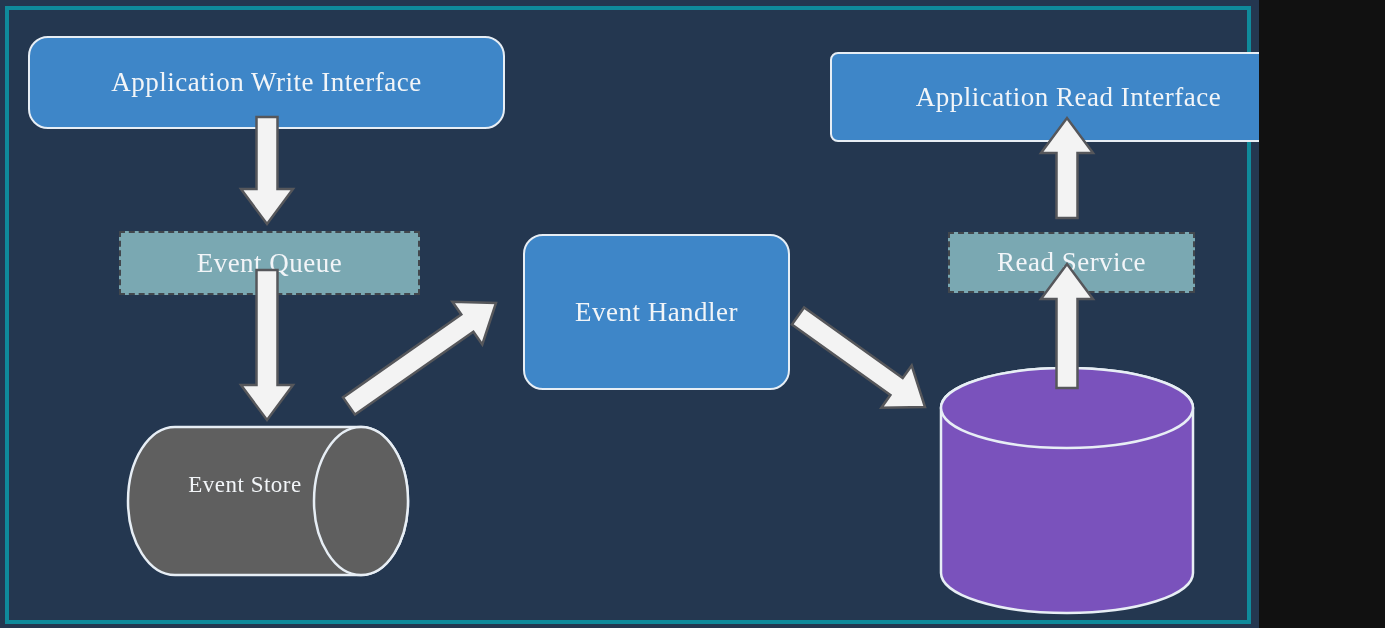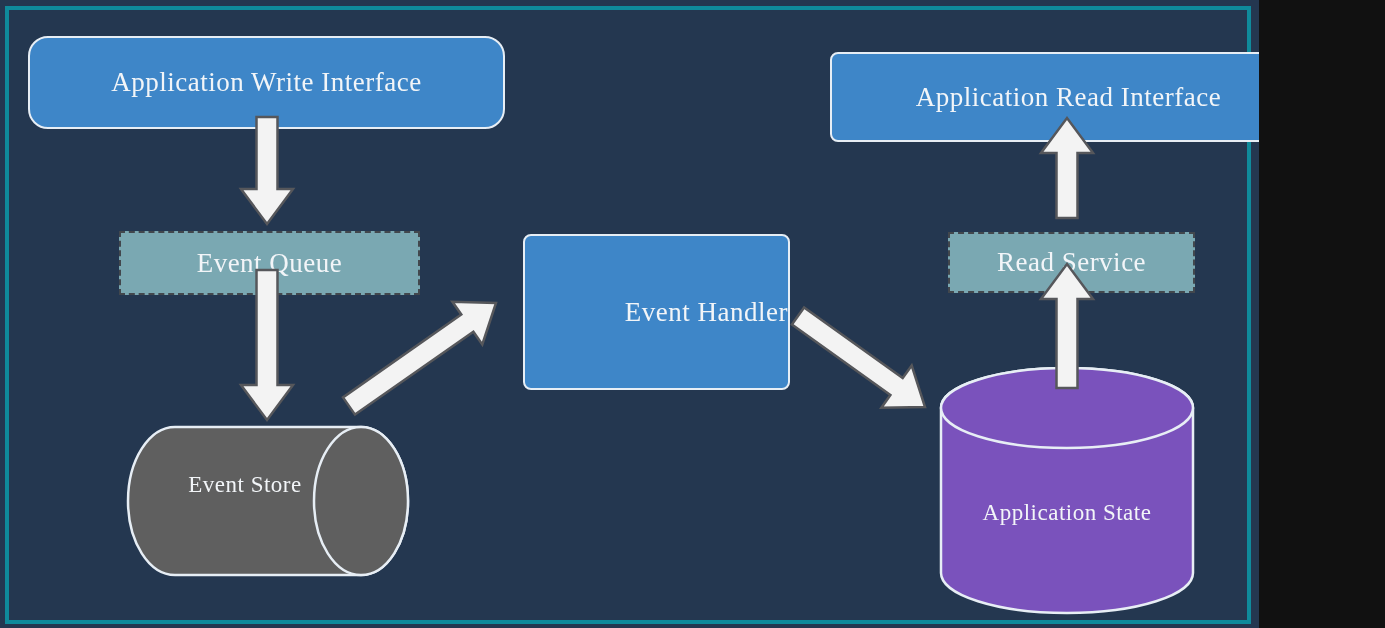--- a/index.html
+++ b/index.html
@@ -34,21 +34,21 @@
   }
   .node.teal{
     background:var(--node_teal,#7aa8b2);
     border:2px dashed var(--dashed_border,#42474d);
     margin-top:20px;
   }
   #node-app-write-interface{left:28px;top:36px;width:477px;height:93px;border-radius:20px;}
   #node-app-read-interface{left:830px;top:52px;width:477px;height:90px;border-radius:8px;}
   #node-event-queue{left:119px;top:211px;width:301px;height:64px;}
   #node-read-service{left:948px;top:212px;width:247px;height:61px;align-items:center;}
-  #node-event-handler{left:523px;top:234px;width:267px;height:156px;border-radius:8px;justify-content:flex-end;}
+  #node-event-handler{left:523px;top:234px;width:267px;height:156px;border-radius:20px;}
   #overlay{position:absolute;left:0;top:0;z-index:3;}
   .cyl{
     stroke:var(--node_border_light,#e7eef5);
     stroke-width:2.5;
   }
   .cyl.gray{fill:var(--node_gray,#5f5f5f);}
   .cyl.purple{fill:var(--node_purple,#7a52bc);}
   .arrow{
     fill:var(--arrow_fill,#f3f3f3);
     stroke:var(--arrow_outline,#56575b);
@@ -106,15 +106,14 @@
 
   <polygon points="256.5,117 256.5,189 241,189 267,224 293,189 277.5,189 277.5,117" class="arrow"></polygon>
       <polygon points="256.5,270 256.5,385 241,385 267,420 293,385 277.5,385 277.5,270" class="arrow"></polygon>
       <polygon points="355,414.6 473.4,331.7 482.3,344.4 496,303 452.4,301.8 461.3,314.5 343,397.4" class="arrow"></polygon>
       <polygon points="791.9,324.5 890.4,395.1 881.4,407.7 925,407 911.7,365.5 902.7,378.1 804.1,307.5" class="arrow"></polygon>
       <polygon points="1077.5,388 1077.5,299 1093,299 1067,264 1041,299 1056.5,299 1056.5,388" class="arrow"></polygon>
       <polygon points="1077.5,218 1077.5,153 1093,153 1067,118 1041,153 1056.5,153 1056.5,218" class="arrow"></polygon>
     </svg>
 
   <div class="cyl-label" id="label-event-store">Event Store</div>
-  <div class="cyl-label" id="label-application-state">Application State</div>
 
 </div>
 
 </body></html>

